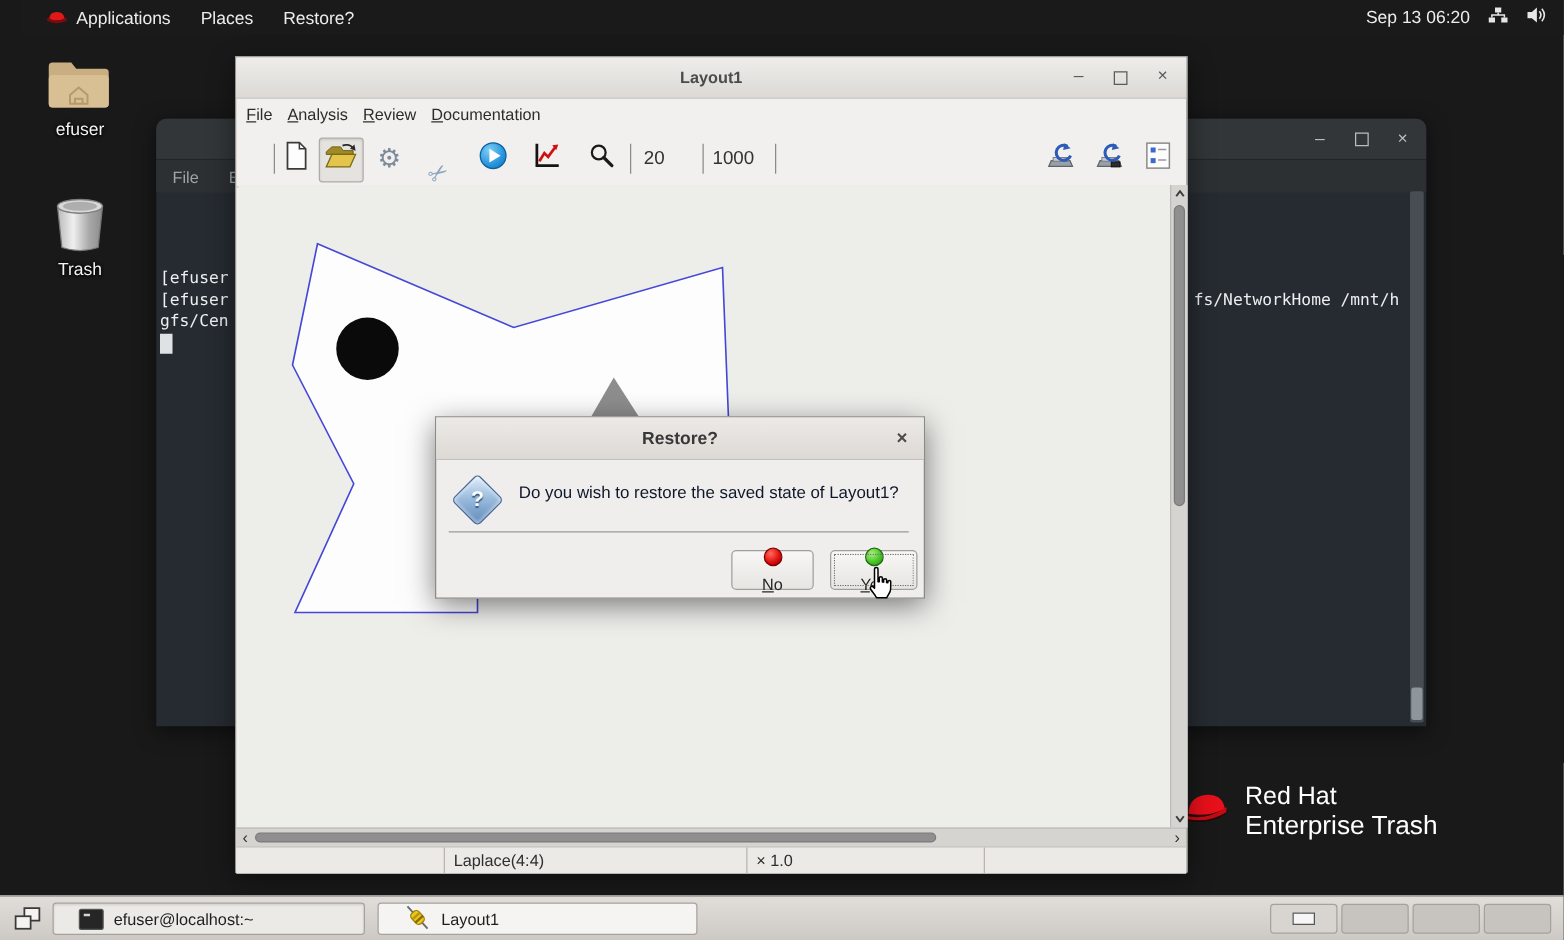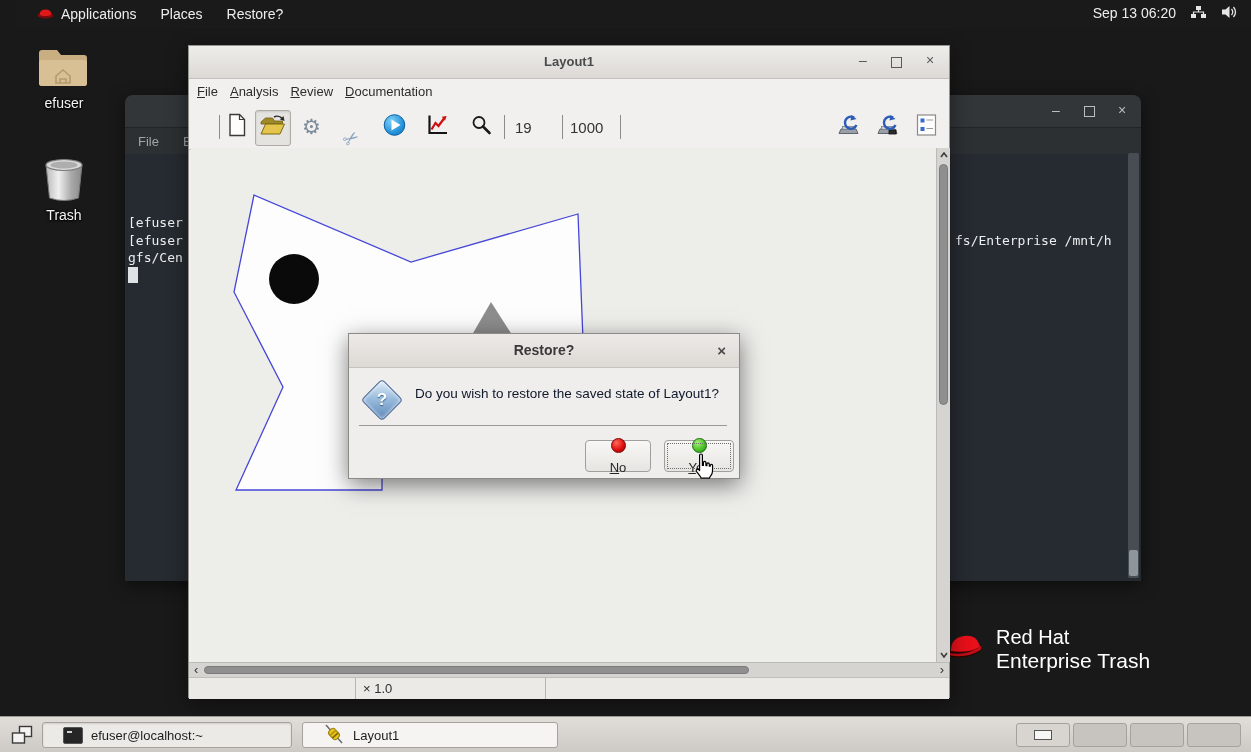--- a/index.html
+++ b/index.html
@@ -210,21 +210,21 @@
     <span class="term-maxbox" style="right:46px;"></span>
     <span class="term-ctl" style="right:12px;">×</span>
   </div>
   <div class="term-menubar">
     <span>File</span>
     <span>Ed</span>
   </div>
   <div class="term-body">
     <span class="tline" style="left:3px;top:62px;">[efuser</span>
     <span class="tline" style="left:3px;top:80px;">[efuser</span>
-    <span class="tline" style="left:830px;top:80px;">fs/Enterprise /mnt/h</span>
+    <span class="tline" style="left:830px;top:80px;">fs/NetworkHome /mnt/h</span>
     <span class="tline" style="left:3px;top:97px;">gfs/Cen</span>
     <span class="term-cursor"></span>
   </div>
   <div class="term-scroll">
     <div class="term-thumb"></div>
   </div>
 </div>
 
 <div class="appwin">
   <div class="aw-titlebar">
@@ -287,21 +287,21 @@
     </span>
 
     <span class="tbi" style="left:281px;">
       <svg width="22" height="22" viewBox="0 0 22 22">
         <circle cx="9" cy="8.5" r="5.5" fill="none" stroke="#1a1a1a" stroke-width="1.8"></circle>
         <line x1="13" y1="12.5" x2="19.5" y2="19" stroke="#1a1a1a" stroke-width="2.6" stroke-linecap="round"></line>
       </svg>
     </span>
 
     <div class="tb-sep" style="left:315px;"></div>
-    <span class="tb-num" style="left:326px;">19</span>
+    <span class="tb-num" style="left:326px;">20</span>
     <div class="tb-sep" style="left:373px;"></div>
     <span class="tb-num" style="left:381px;">1000</span>
     <div class="tb-sep" style="left:431px;"></div>
 
     <span class="tbi" style="left:648px;">
       <svg width="24" height="23" viewBox="0 0 24 23">
         <path d="M4 15.5 h15 l2 4.5 H2 Z" fill="#9aa0a8" stroke="#5f656d" stroke-width="1"></path>
         <rect x="5.5" y="13" width="12" height="3" fill="#c8ccd2" stroke="#7a8088" stroke-width="0.8"></rect>
         <path d="M17 4 a6 6 0 1 0 2.5 7.5" fill="none" stroke="#2d5cb8" stroke-width="2.4"></path>
         <polygon points="14.5,1.5 19.5,5.5 13.5,7" fill="#2d5cb8"></polygon>
@@ -350,20 +350,21 @@
   </div>
 
   <div class="aw-hscroll">
     <span class="hs-arrow" style="left:5px;">‹</span>
     <div class="hthumb"></div>
     <span class="hs-arrow" style="right:5px;">›</span>
   </div>
 
   <div class="aw-status">
     <div class="st-cell" style="width:167px;"></div>
+    <div class="st-cell" style="width:242px;">Laplace(4:4)</div>
     <div class="st-cell" style="width:190px;">× 1.0</div>
     <div class="st-cell" style="flex:1;border-right:none;"></div>
   </div>
 </div>
 
 <div class="dialog">
   <div class="dlg-titlebar">
     <div class="dlg-title">Restore?</div>
     <span class="dlg-close">×</span>
   </div>

